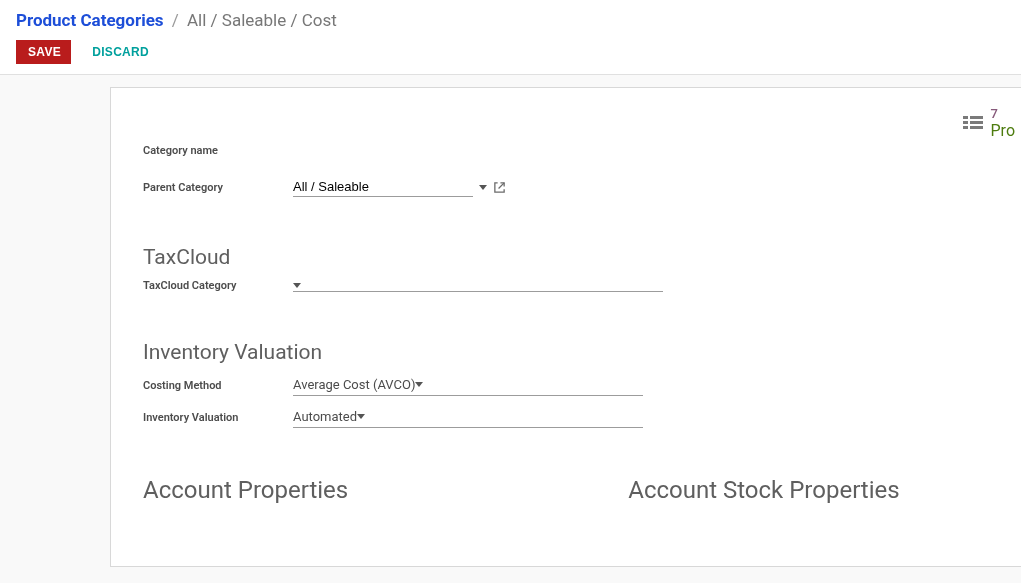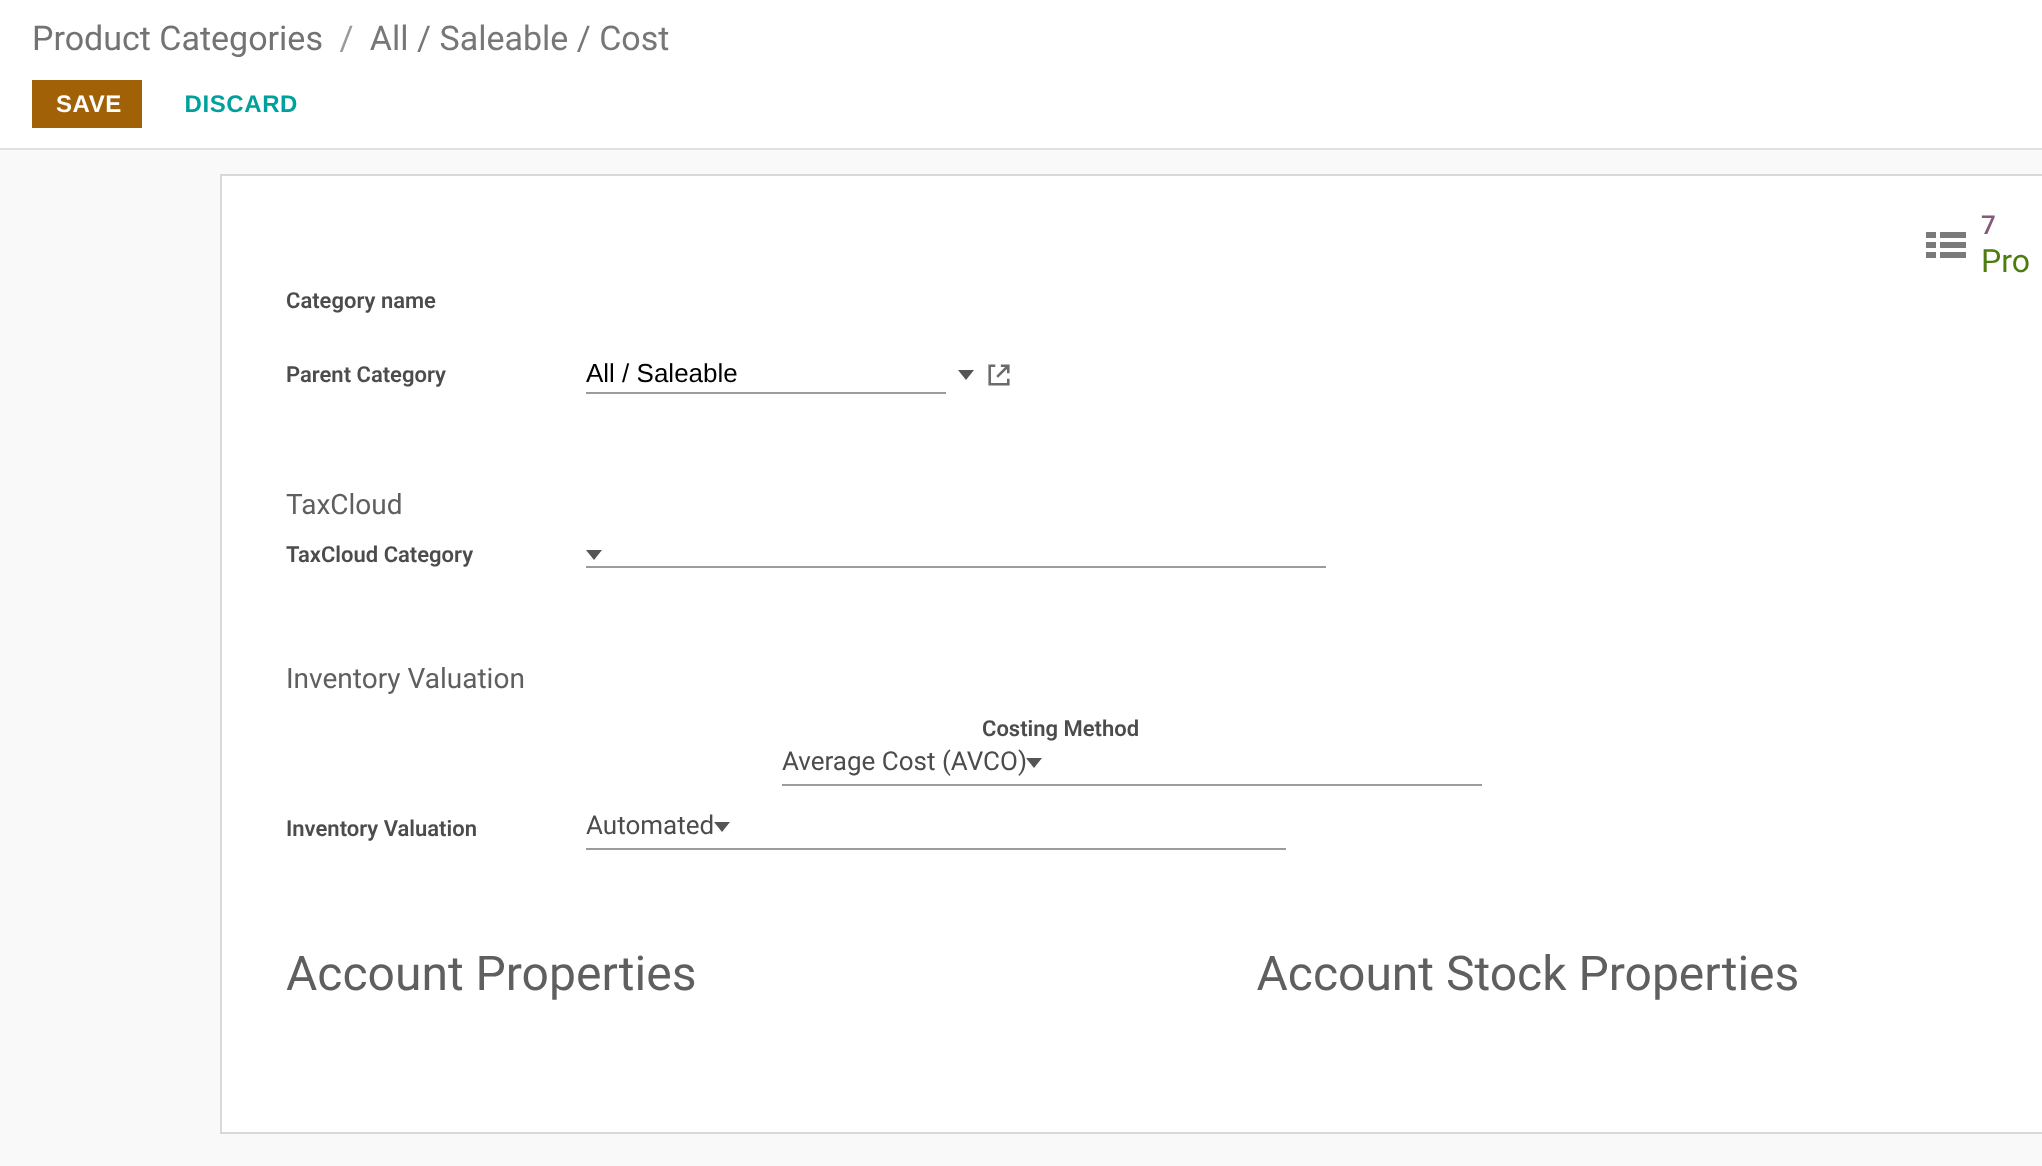--- a/index.html
+++ b/index.html
@@ -15,41 +15,41 @@
     background: #fff;
     padding: 8px 16px 10px 16px;
     border-bottom: 1px solid #e0e0e0;
   }
   .breadcrumb {
     font-size: 17px;
     margin: 2px 0 10px 0;
     color: #6c757d;
   }
   .breadcrumb .bc-link {
-    color: #737373;
-    font-weight: 400;
+    color: #1d4ed8;
+    font-weight: 700;
   }
   .breadcrumb .bc-sep {
     color: #9a9a9a;
     margin: 0 4px;
   }
   .breadcrumb .bc-active {
     color: #777;
   }
   .btn {
     display: inline-block;
     padding: 5px 10px;
     font-size: 12px;
     font-weight: 600;
     border: none;
     cursor: pointer;
     letter-spacing: 0.3px;
   }
   .btn-primary {
-    background: #a16207;
+    background: #b91c1c;
     color: #fff;
     padding-left: 12px;
   }
   .btn-secondary {
     background: transparent;
     color: #00a09d;
     margin-left: 8px;
   }
   .content-wrap {
     padding: 0 0 0 110px;
@@ -115,21 +115,21 @@
     outline: none;
   }
   .caret-down {
     width:0;height:0;border-left:4px solid transparent;border-right:4px solid transparent;border-top:5px solid #555;display:inline-block;
   }
   .ext-link-icon svg { display:block; }
   .section {
     margin-top: 48px;
   }
   .section h2 {
-    font-size: 14px;
+    font-size: 21px;
     font-weight: 400;
     color: #5f5f5f;
     margin: 0 0 10px 0;
   }
   .select-like {
     border: none;
     border-bottom: 1px solid #9c9c9c;
     width: 350px;
     padding: 3px 0;
     font-size: 13px;
@@ -208,21 +208,21 @@
           <div class="lbl field-label">TaxCloud Category</div>
           <div class="select-like wide">
             <span></span>
             <span class="caret-down"></span>
           </div>
         </div>
       </div>
 
       <div class="section">
         <h2>Inventory Valuation</h2>
-        <div class="row" style="margin-top:8px;flex-direction:column;">
+        <div class="row" style="margin-top:8px;">
           <div class="lbl field-label">Costing Method</div>
           <div class="select-like">
             <span>Average Cost (AVCO)</span>
             <span class="caret-down"></span>
           </div>
         </div>
         <div class="row" style="margin-top:10px;">
           <div class="lbl field-label">Inventory Valuation</div>
           <div class="select-like">
             <span>Automated</span>

